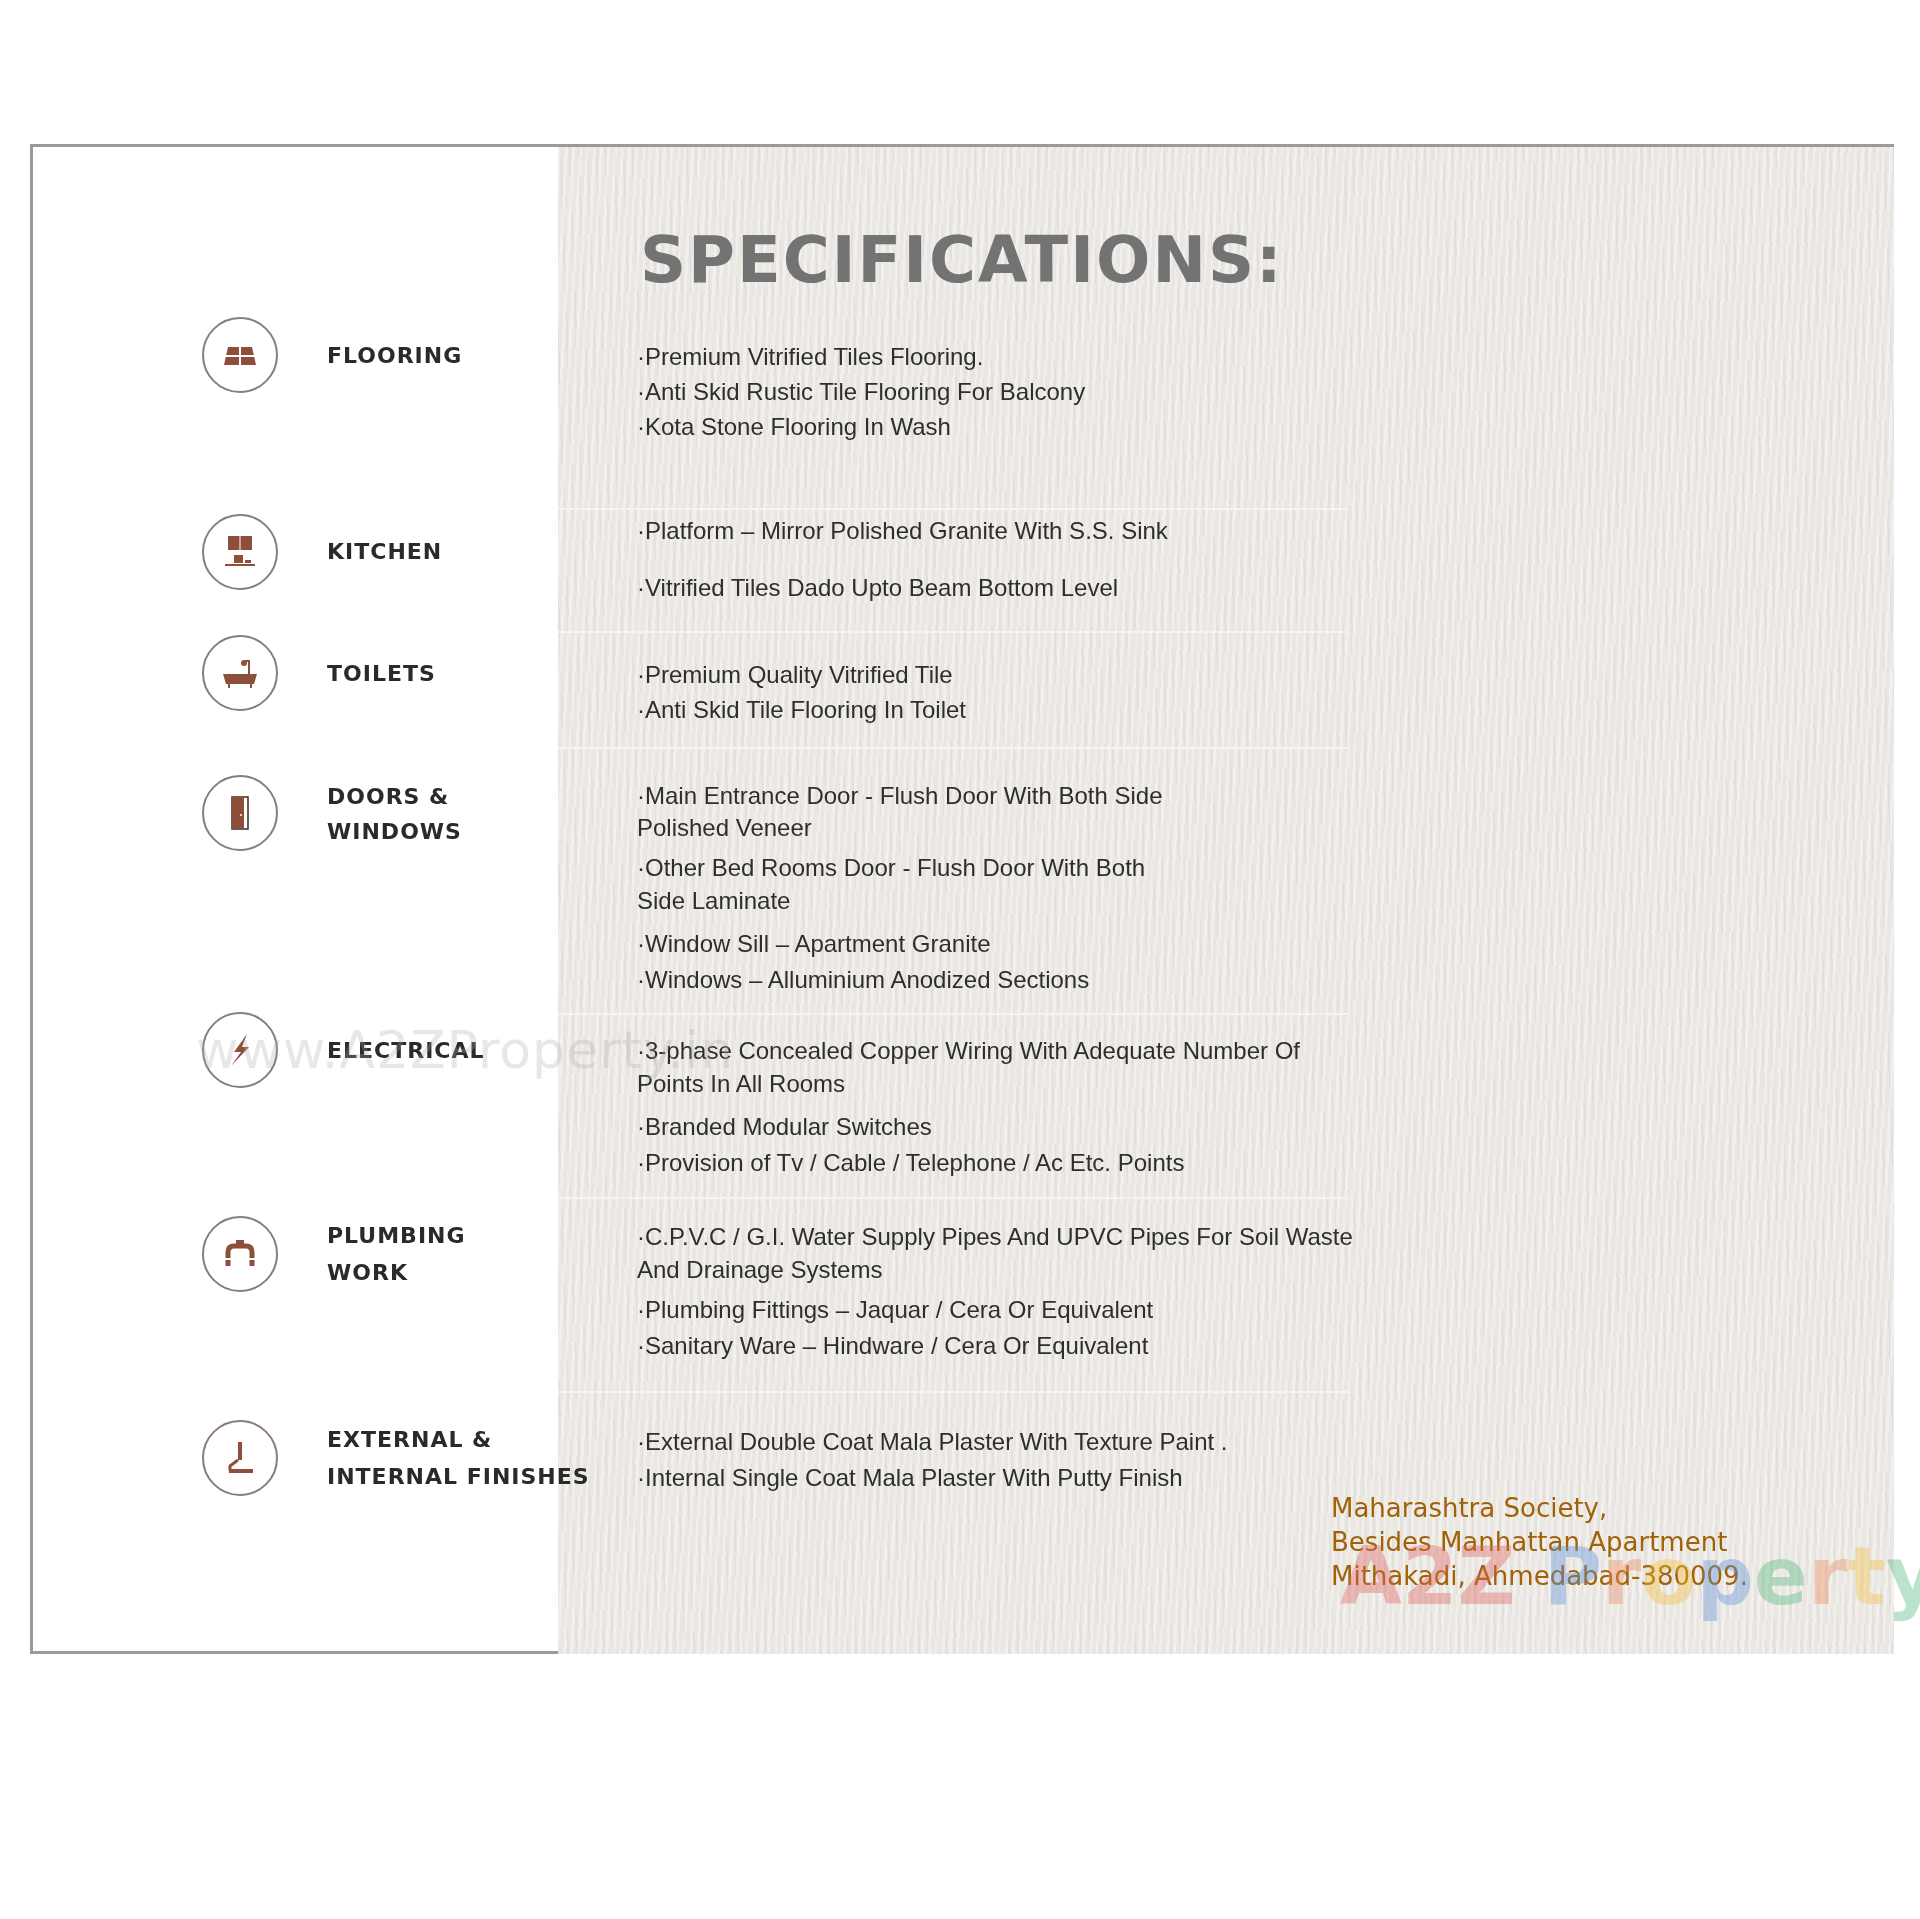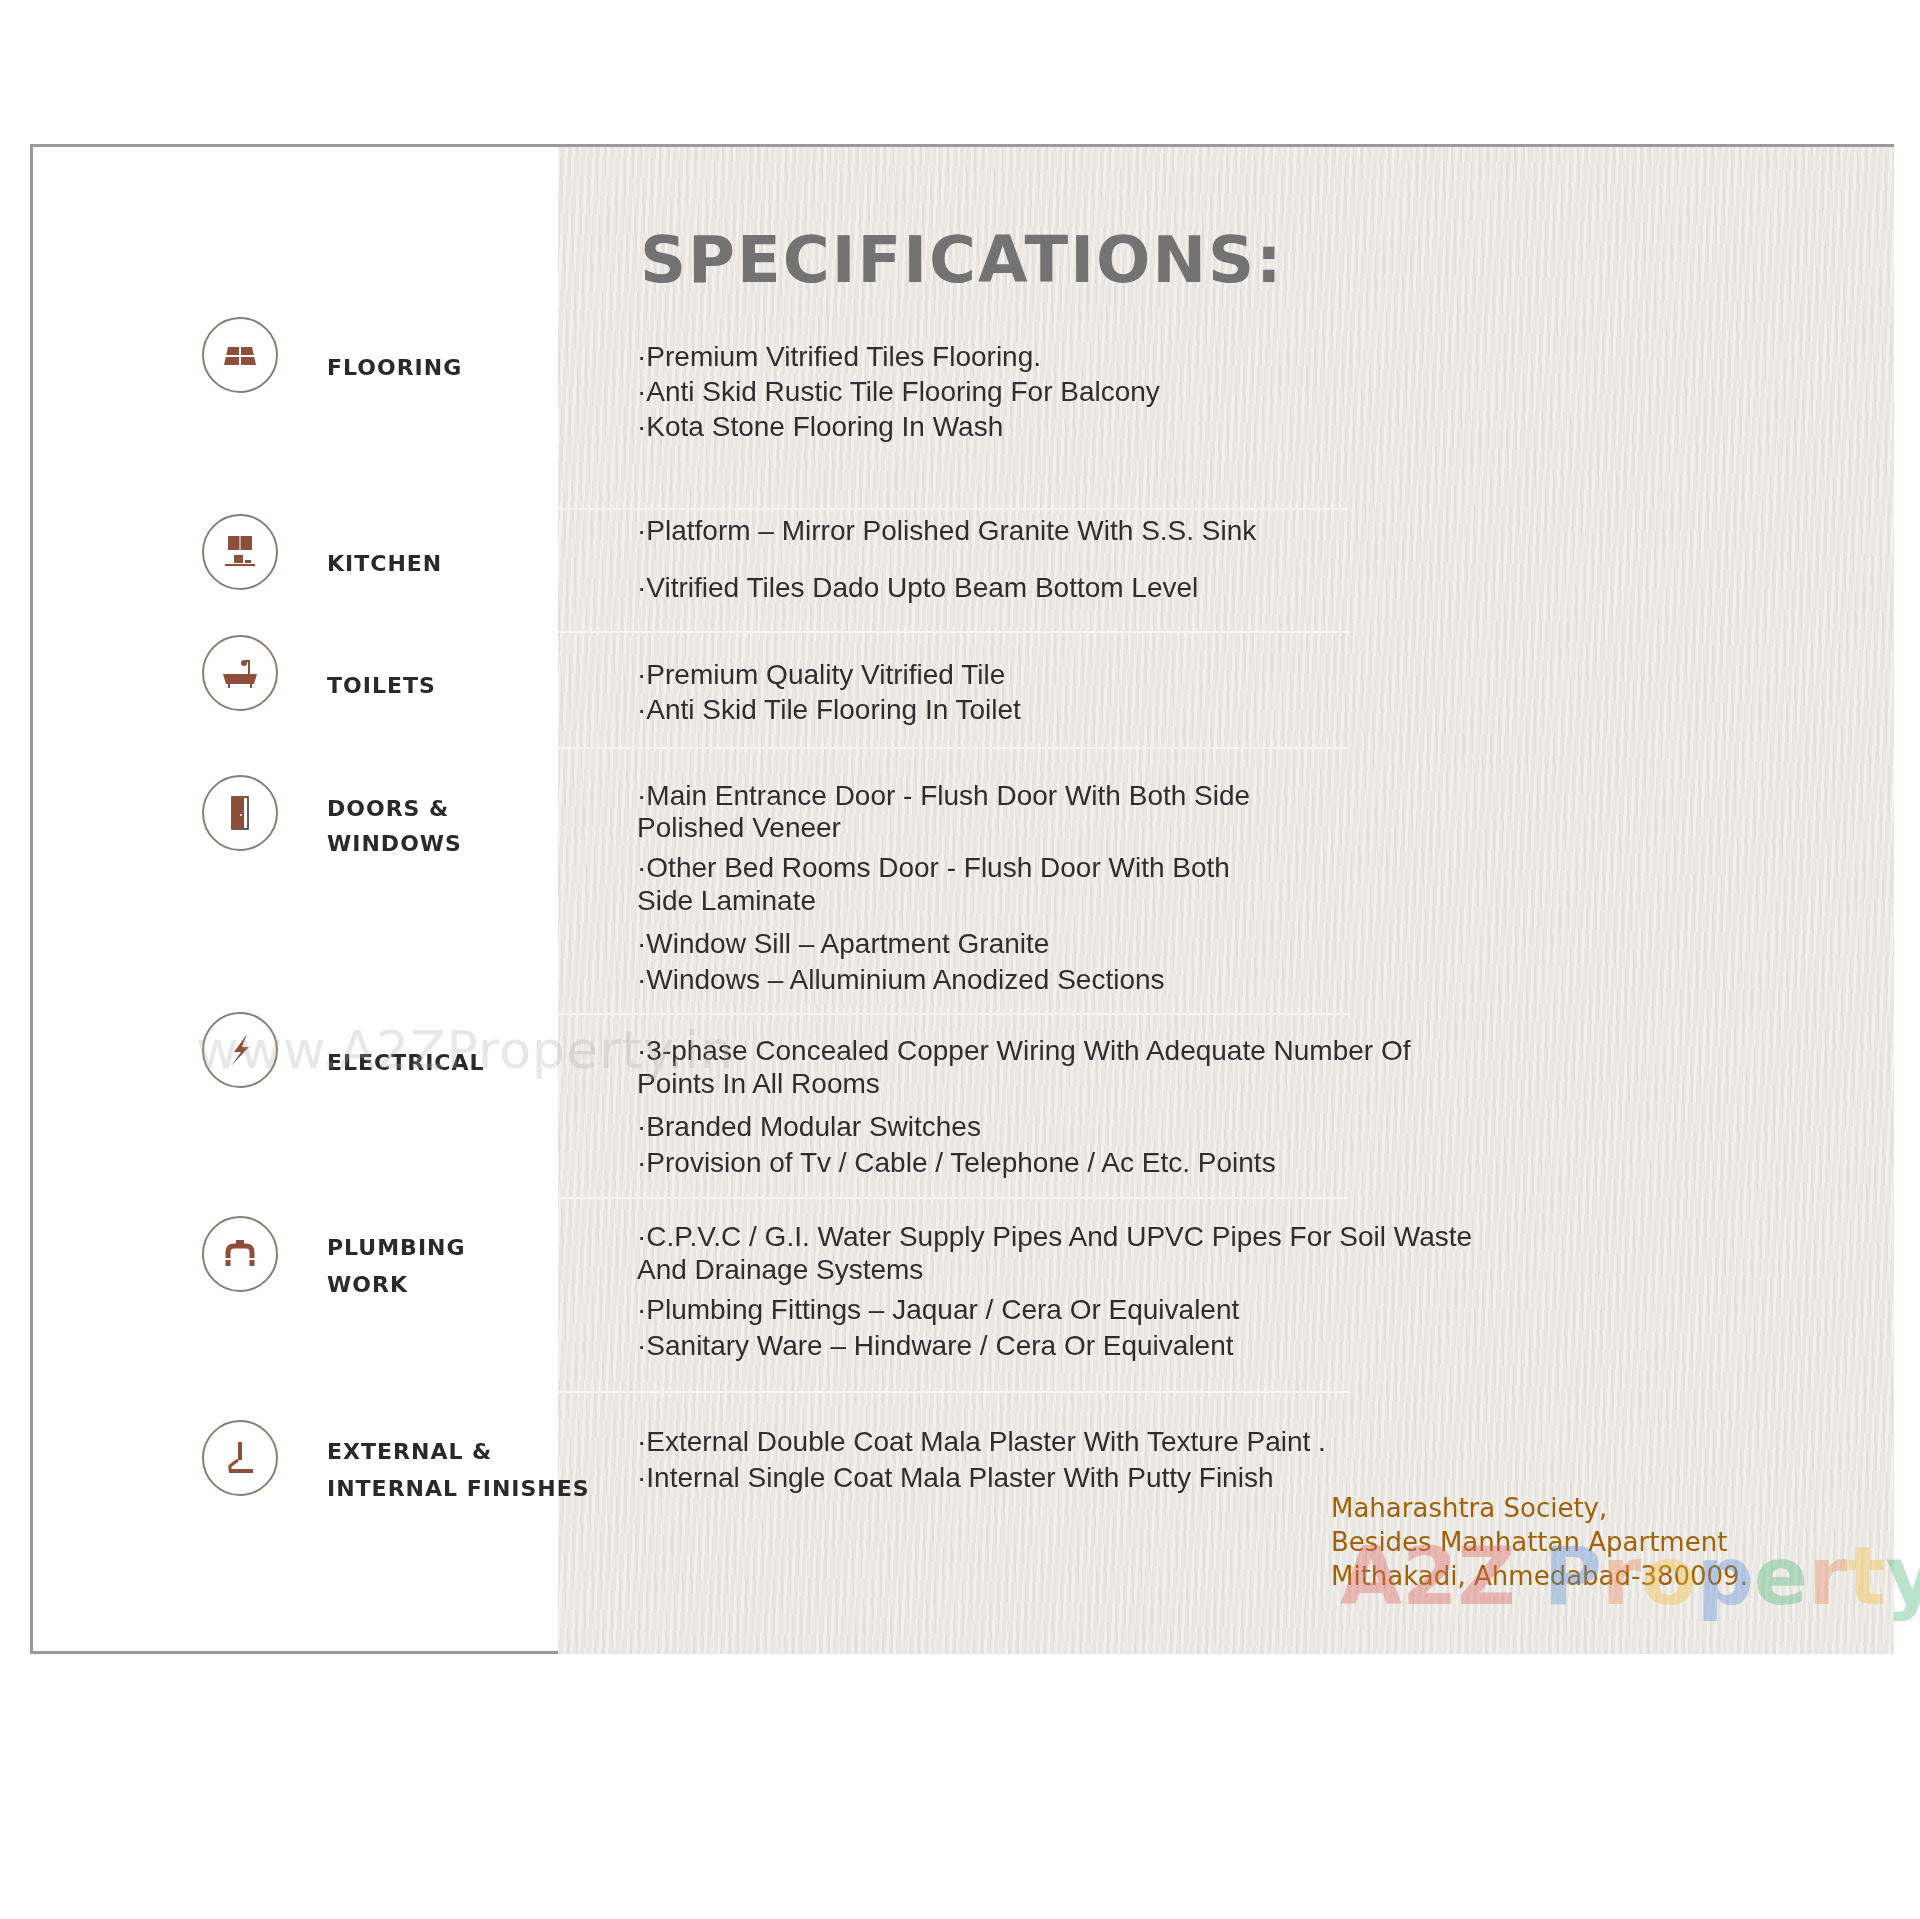--- a/index.html
+++ b/index.html
@@ -6,22 +6,22 @@
   body{width:1920px;height:1919px;background:#ffffff;position:relative;overflow:hidden;font-family:"Liberation Sans",sans-serif;}
   .frame{position:absolute;left:30px;top:144px;width:1864px;height:1510px;border:3px solid #9a9a9a;background:#fff;box-sizing:border-box;}
   .panel{position:absolute;left:558px;top:147px;width:1336px;height:1507px;
     background:
       repeating-linear-gradient(93deg, rgba(255,255,255,0.25) 0 3px, rgba(0,0,0,0.015) 3px 7px),
       repeating-linear-gradient(88deg, rgba(0,0,0,0.02) 0 2px, rgba(255,255,255,0.15) 2px 9px),
       #ebe8e3;}
   .title{position:absolute;left:640px;top:228px;font-family:"DejaVu Sans",sans-serif;font-weight:bold;font-size:64px;letter-spacing:2px;color:#737373;line-height:1;}
   .icon{position:absolute;left:202px;width:76px;height:76px;border:2px solid #8b7e77;border-radius:50%;box-sizing:border-box;display:flex;align-items:center;justify-content:center;background:#fff;}
   .icon svg{width:48px;height:48px;}
-  .label{position:absolute;left:327px;font-family:"DejaVu Sans",sans-serif;font-weight:bold;font-size:22px;letter-spacing:1px;color:#2a2a2a;line-height:36px;margin-top:12px;}
-  .line{position:absolute;left:637px;font-family:"Liberation Sans",sans-serif;font-size:28px;color:#2e2e2e;line-height:30px;white-space:nowrap;}
+  .label{position:absolute;left:327px;font-family:"DejaVu Sans",sans-serif;font-weight:bold;font-size:22px;letter-spacing:1px;color:#2a2a2a;line-height:36px;}
+  .line{position:absolute;left:637px;font-family:"Liberation Sans",sans-serif;font-size:24px;color:#2e2e2e;line-height:30px;white-space:nowrap;}
   .divider{position:absolute;left:558px;width:790px;height:2px;background:#f6f4f1;}
   .addr{position:absolute;left:1331px;font-family:"DejaVu Sans",sans-serif;font-size:26px;color:#a16207;line-height:34px;white-space:nowrap;}
   .wm1{position:absolute;left:196px;top:1020px;font-family:"DejaVu Sans",sans-serif;font-size:52px;color:rgba(170,170,170,0.28);white-space:nowrap;letter-spacing:1px;text-align:center;}
   .wm2{position:absolute;left:1340px;top:1530px;font-family:"DejaVu Sans",sans-serif;font-size:80px;font-weight:bold;white-space:nowrap;opacity:0.38;}
 </style>
 </head>
 <body>
 
 <div class="frame"></div>
 <div class="panel"></div>

